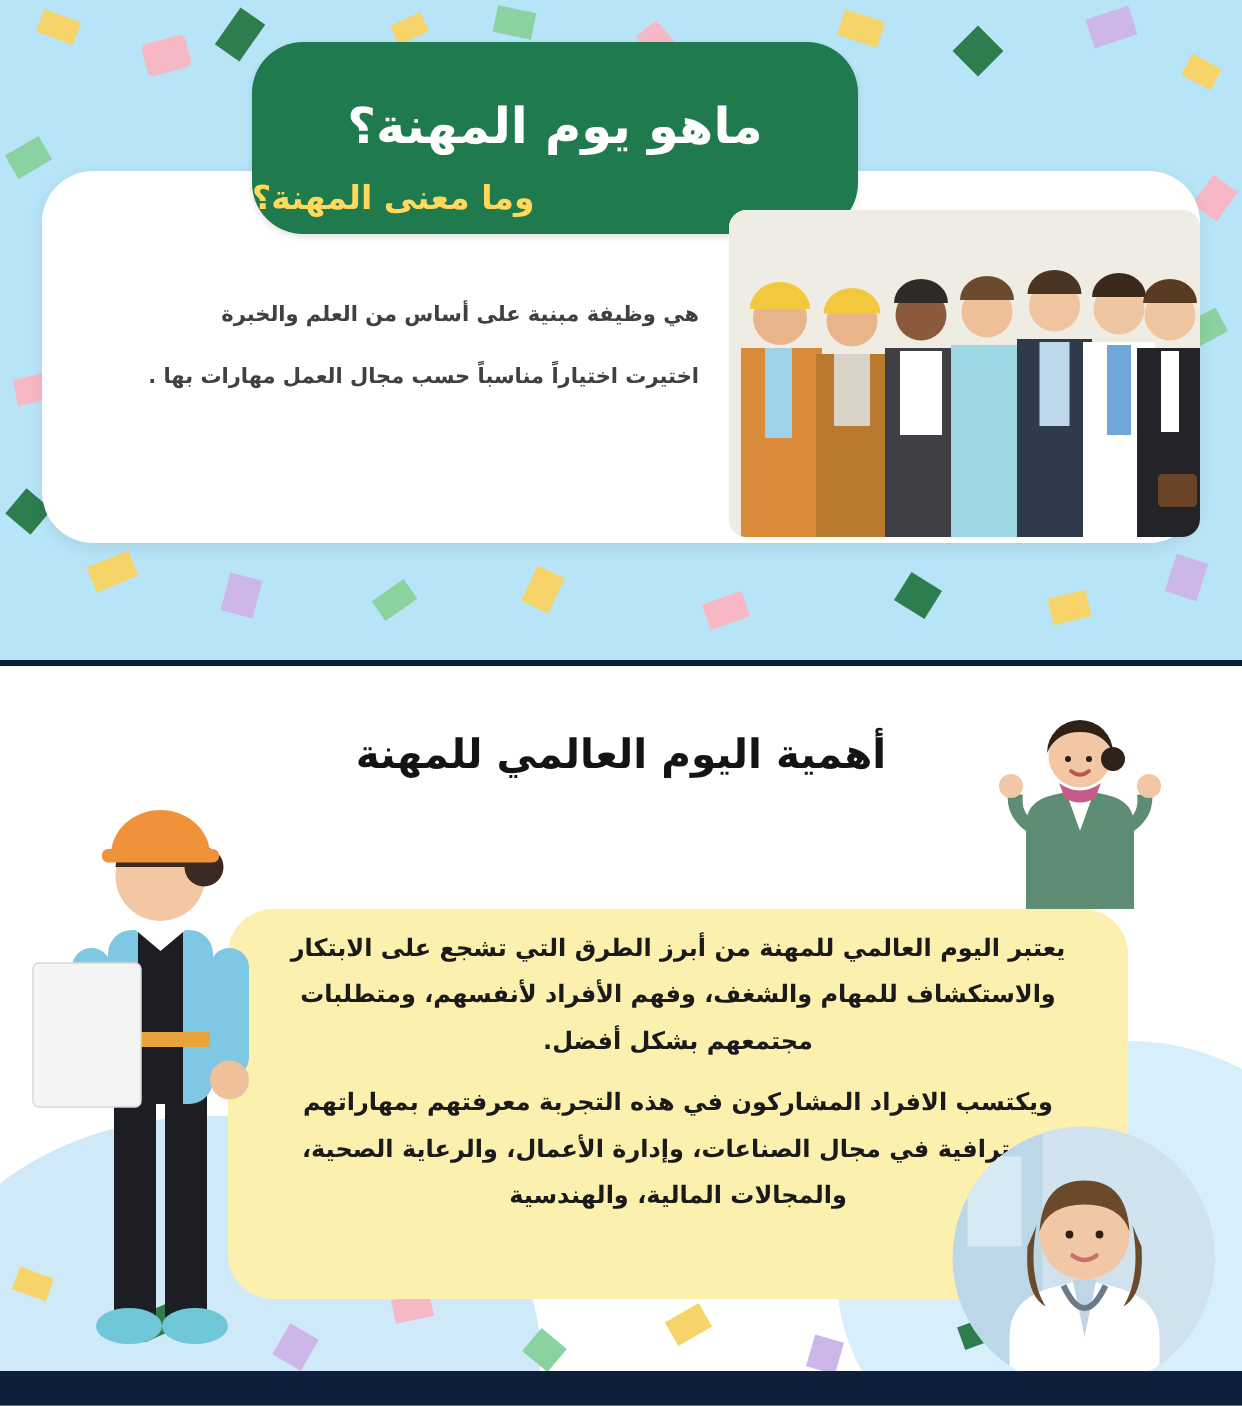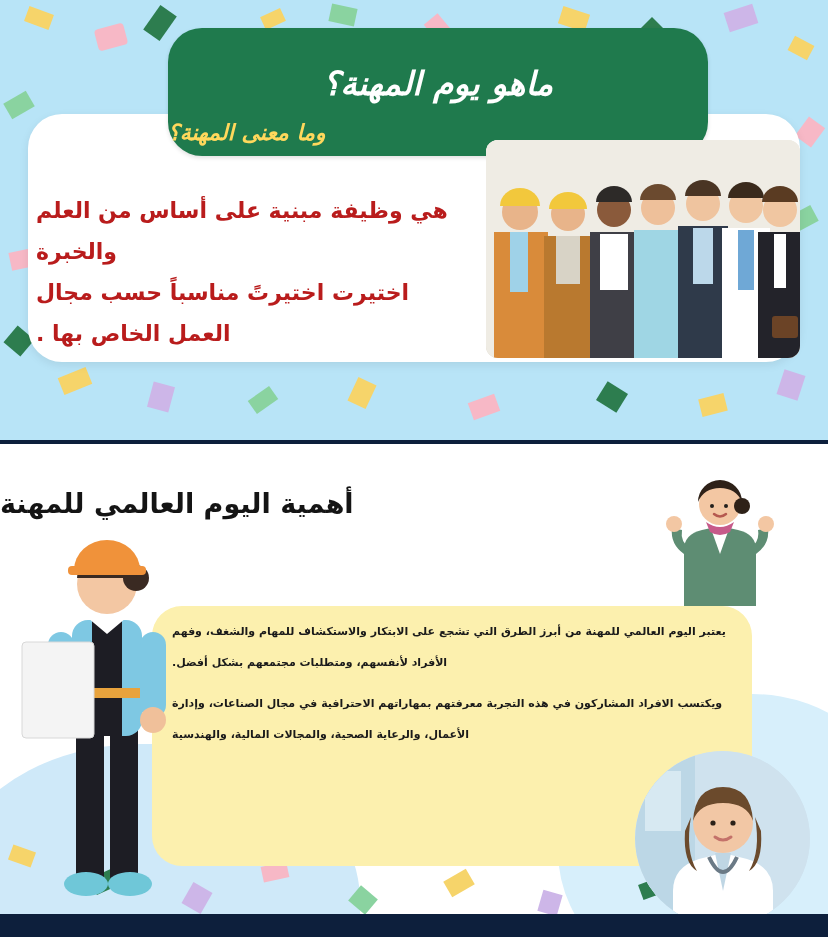--- a/index.html
+++ b/index.html
@@ -11,72 +11,71 @@
     position:relative;
   }
   .page{position:absolute;left:0;width:828px;overflow:hidden;}
 
   
   #slide1{top:0;height:440px;background:#b8e4f7;}
   #slide1 .confetti-layer,#slide2 .confetti-layer{position:absolute;inset:0;pointer-events:none;}
   .cf{position:absolute;}
 
   .title-banner{
-    position:absolute;left:168px;top:28px;width:540px;height:128px;
+    position:absolute;left:168px;top:28px;width:404px;height:128px;
     background:#1f7a4d;border-radius:34px;
     box-shadow:0 2px 4px rgba(0,0,0,.12);
     z-index:3;
-    font-style:italic;
   }
   .title-main{
     position:absolute;top:36px;left:0;right:0;text-align:center;
     color:#ffffff;font-size:33px;font-weight:bold;letter-spacing:.5px;
   }
   .title-sub{
     position:absolute;top:92px;left:0;right:0;text-align:left;
     color:#ffd85c;font-size:22px;font-weight:bold;
   }
 
   .white-card{
     position:absolute;left:28px;top:114px;width:772px;height:248px;
     background:#ffffff;border-radius:34px;z-index:2;
     box-shadow:0 3px 10px rgba(0,0,0,.08);
   }
   .intro-text{
     position:absolute;left:36px;top:190px;width:430px;
-    text-align:left;color:#b91c1c;font-size:22px;font-weight:bold;
+    text-align:right;color:#404040;font-size:14px;font-weight:bold;
     line-height:41px;z-index:4;direction:rtl;
   }
   .photo{
     position:absolute;left:486px;top:140px;width:314px;height:218px;
     border-radius:12px;overflow:hidden;z-index:4;background:#e8e4da;
   }
   .photo .bg{position:absolute;inset:0;background:linear-gradient(#f2efe8,#dedacf);}
 
   
   #slide2{top:444px;height:470px;background:#ffffff;}
   .blue-blob{
     position:absolute;left:-60px;top:300px;width:420px;height:330px;
     background:#cfe9f9;border-radius:50% 50% 45% 55%;
   }
   .blue-blob2{
     position:absolute;right:-70px;top:250px;width:340px;height:300px;
     background:#d7effb;border-radius:55% 45% 50% 50%;
   }
   .sec-title{
-    position:absolute;top:44px;left:0;right:0;text-align:left;
+    position:absolute;top:44px;left:0;right:0;text-align:center;
     font-size:27px;font-weight:bold;color:#141414;z-index:5;
   }
   .yellow-card{
     position:absolute;left:152px;top:162px;width:600px;height:260px;
     background:#fcf0ae;border-radius:30px;z-index:4;
   }
   .yellow-text{
     position:absolute;left:172px;top:172px;width:560px;
-    text-align:left;font-size:11px;font-weight:bold;color:#1a1a1a;
+    text-align:center;font-size:16px;font-weight:bold;color:#1a1a1a;
     line-height:31px;z-index:5;direction:rtl;
   }
   .yellow-text p{margin:0;}
   .yellow-text p+p{margin-top:10px;}
 
   
   .worker{position:absolute;left:14px;top:48px;width:190px;height:420px;z-index:6;}
   
   .woman{position:absolute;right:48px;top:32px;width:120px;height:130px;z-index:6;}
   
@@ -124,21 +123,21 @@
 
   <div class="white-card"></div>
 
   <div class="title-banner">
     <div class="title-main">ماهو يوم المهنة؟</div>
     <div class="title-sub">وما معنى المهنة؟</div>
   </div>
 
   <div class="intro-text">
     <div>هي وظيفة مبنية على أساس من العلم والخبرة</div>
-    <div>اختيرت اختيرتً مناسباً حسب مجال العمل الخاص بها .</div>
+    <div>اختيرت اختياراً مناسباً حسب مجال العمل مهارات بها .</div>
   </div>
 
   <div class="photo">
     <div class="bg"></div>
 
     <svg width="314" height="218" viewBox="0 0 314 218" style="position:absolute;inset:0;">
       <rect width="314" height="218" fill="#efece4"></rect>
 
       <g>
         <rect x="8" y="92" width="54" height="126" fill="#d98b3a"></rect>

